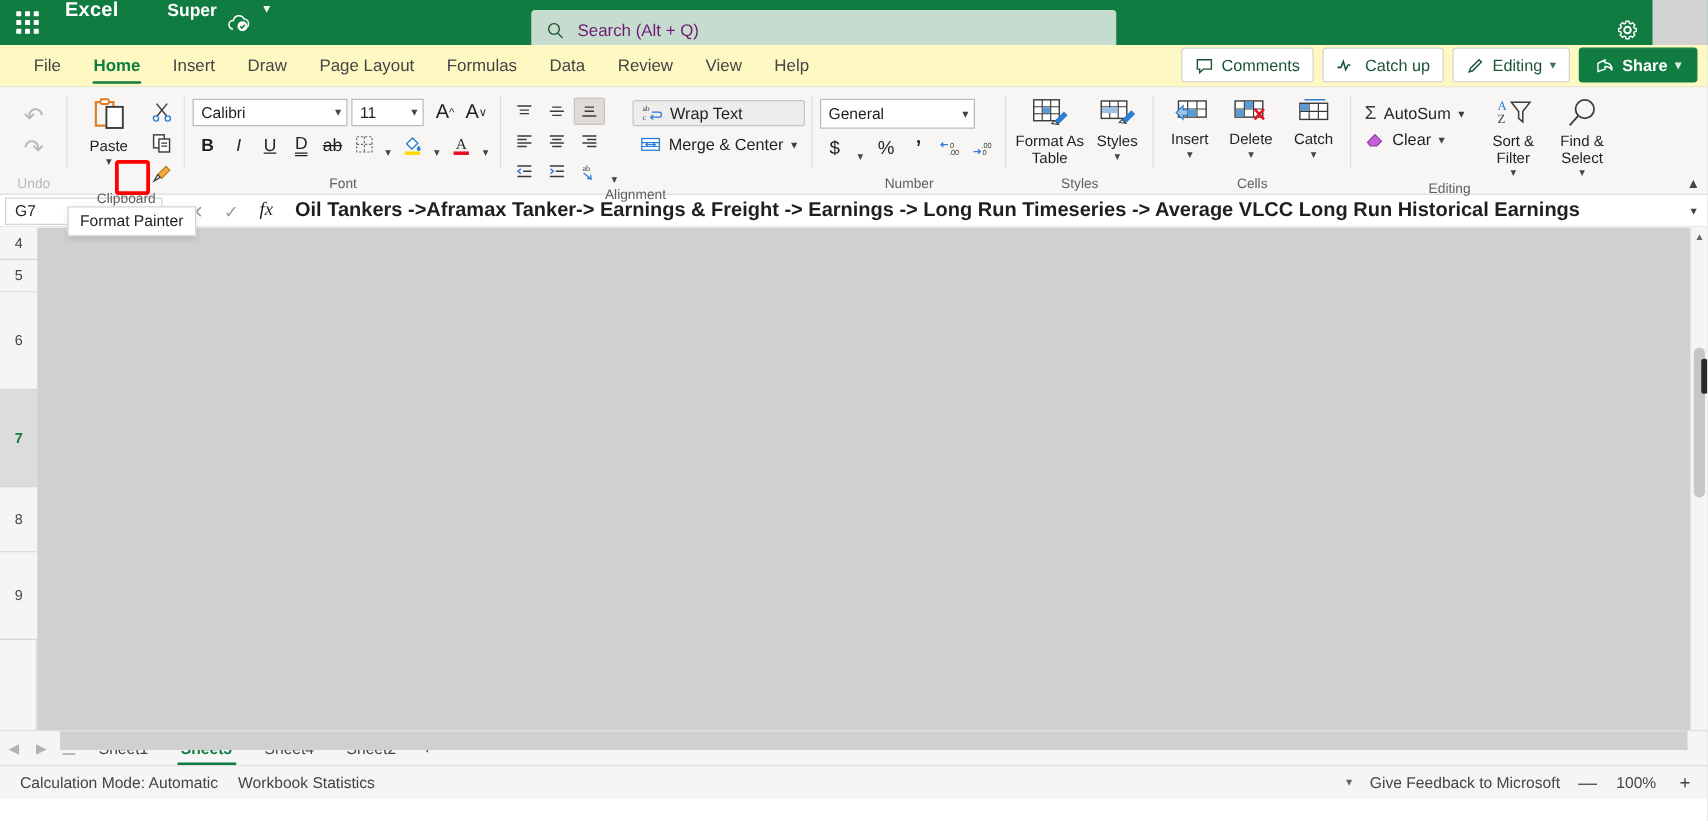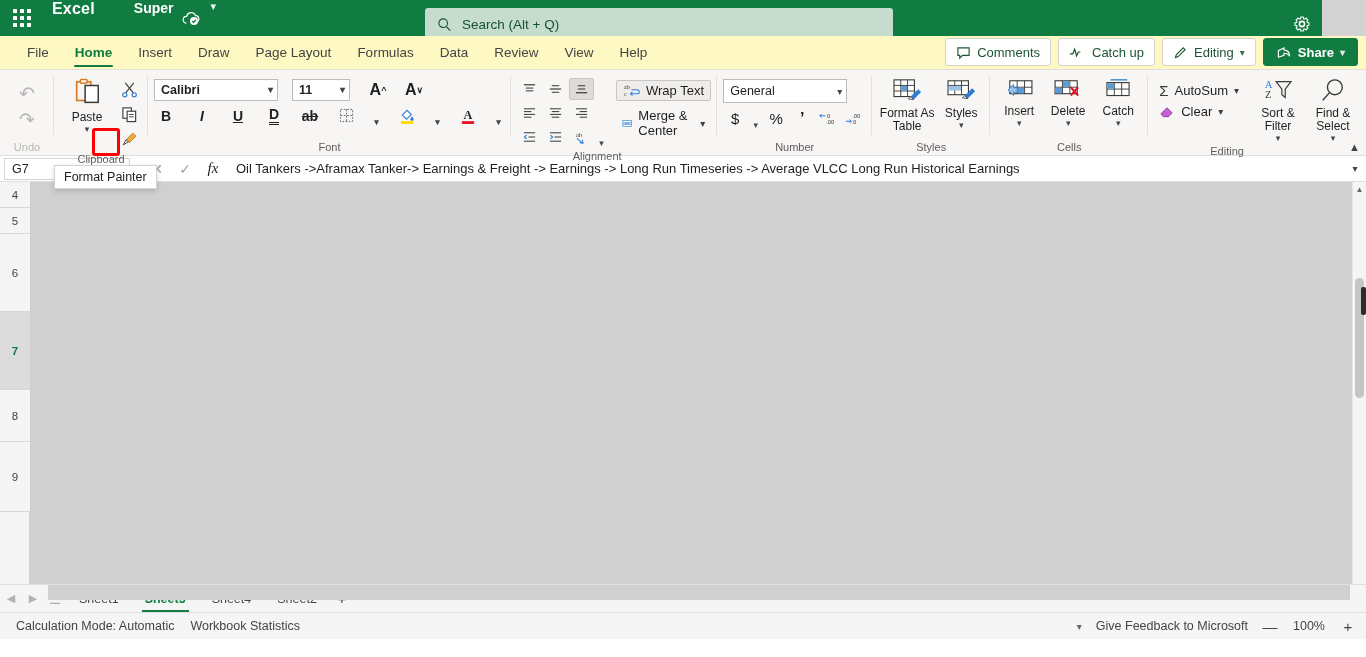--- a/index.html
+++ b/index.html
@@ -21,21 +21,21 @@
   .waffle-grid i{ background:#fff; width:4px; height:4px; display:block; border-radius:.5px;}
   .app-name{ font-size:16px; font-weight:bold; margin-left:8px; letter-spacing:.2px;}
   .doc-name{ font-size:14px; margin-left:39px;font-weight:bold;}
   .cloud-icon{ margin-left:8px; display:flex; align-items:center;}
   .title-chev{ margin-left:10px; font-size:11px; opacity:.95;}
   .searchwrap{ position:absolute; left:425px; top:8px; width:468px; height:32px;}
   .searchbox{
     width:100%; height:100%; background:#c5dcce; border:none; border-radius:3px;
     display:flex; align-items:center; padding:0 12px; cursor:text;
   }
-  .searchbox .ph{ color:#14532d; font-size:13.5px; margin-left:10px;}
+  .searchbox .ph{ color:#701a75; font-size:13.5px; margin-left:10px;}
   .gear{ position:absolute; right:54px; top:14px; cursor:pointer;}
   .titlebar-right-fill{ position:absolute; right:0; top:0; width:44px; height:48px; background:#d2d2d2;}
 
   
   .tabsrow{
     height:34px; background:#fef9c3; display:flex; align-items:stretch;
     position:relative; border-bottom:1px solid #e1dfdd;
   }
   .tabs{ display:flex; align-items:stretch; padding-left:14px;}
   .tab{
@@ -85,21 +85,21 @@
 
   
   .undocol{ width:42px; display:flex; flex-direction:column; align-items:center; padding-top:6px;}
   .arrowbtn{ width:30px; height:26px; display:flex; align-items:center; justify-content:center; color:#b9b7b5; font-size:19px; cursor:default;}
 
   
   .clip-right{ display:flex; flex-direction:column; gap:1px; padding-top:3px;}
 
   
   .fontgrp-rows{ display:flex; flex-direction:column; gap:3px; padding-top:4px;}
-  .rowline{ display:flex; align-items:center; gap:12px;font-weight:bold;}
+  .rowline{ display:flex; align-items:center; gap:1px;}
   .combo{
     height:22px; border:1px solid #bdbbb9; background:#fff; display:flex; align-items:center;
     padding:0 4px 0 6px; font-size:12.5px; color:#201f1e; cursor:pointer; justify-content:space-between;
   }
   .combo .cv{ overflow:hidden; white-space:nowrap;}
   .combo .cc{ font-size:10px; color:#444; margin-left:6px;}
   .fbtn{ width:24px; height:23px; display:flex; align-items:center; justify-content:center; cursor:pointer; border-radius:2px; font-size:14px;}
   .ddcaret{ width:13px; height:23px; display:flex; align-items:flex-end; justify-content:center; font-size:9px; color:#444; cursor:pointer;}
 
   
@@ -140,21 +140,21 @@
   .namebox{
     width:126px; height:22px; margin-left:4px; border:1px solid #d6d3d1; background:#fff;
     display:flex; align-items:center; justify-content:space-between; padding:0 4px 0 7px;
     font-size:12.5px; cursor:pointer;
   }
   .fbicons{ display:flex; align-items:center; gap:2px; margin-left:14px;}
   .fbicon{ width:26px; height:22px; display:flex; align-items:center; justify-content:center; cursor:pointer; color:#a19f9d; font-size:14px;}
   .fbicon.fx{ color:#201f1e; font-style:italic; font-family:"Liberation Serif", serif; font-size:15px;}
   .formulainput{
     flex:1; height:22px; margin-left:6px; display:flex; align-items:center;
-    font-size:13px; color:#201f1e; padding-left:4px; cursor:text; overflow:hidden; white-space:nowrap;
+    font-size:16px; color:#201f1e; padding-left:4px; cursor:text; overflow:hidden; white-space:nowrap;font-weight:bold;
   }
   .fbchev{ width:22px; text-align:center; font-size:10px; color:#444; cursor:pointer;}
 
   
   .gridarea{ position:relative; height:402px; background:#fff; overflow:hidden;}
   .rowheaders{ position:absolute; left:0; top:0; width:30px; bottom:0; background:#f5f5f5; border-right:1px solid #d0cfce;}
   .rowhdr{ position:absolute; left:0; width:30px; border-bottom:1px solid #d8d7d6;
            display:flex; align-items:center; justify-content:center; font-size:11.5px; color:#444; background:#f5f5f5; cursor:pointer;}
   .rowhdr.sel{ background:#dcdcdc; color:#107c41; font-weight:bold;}
   .grid-overlay{

